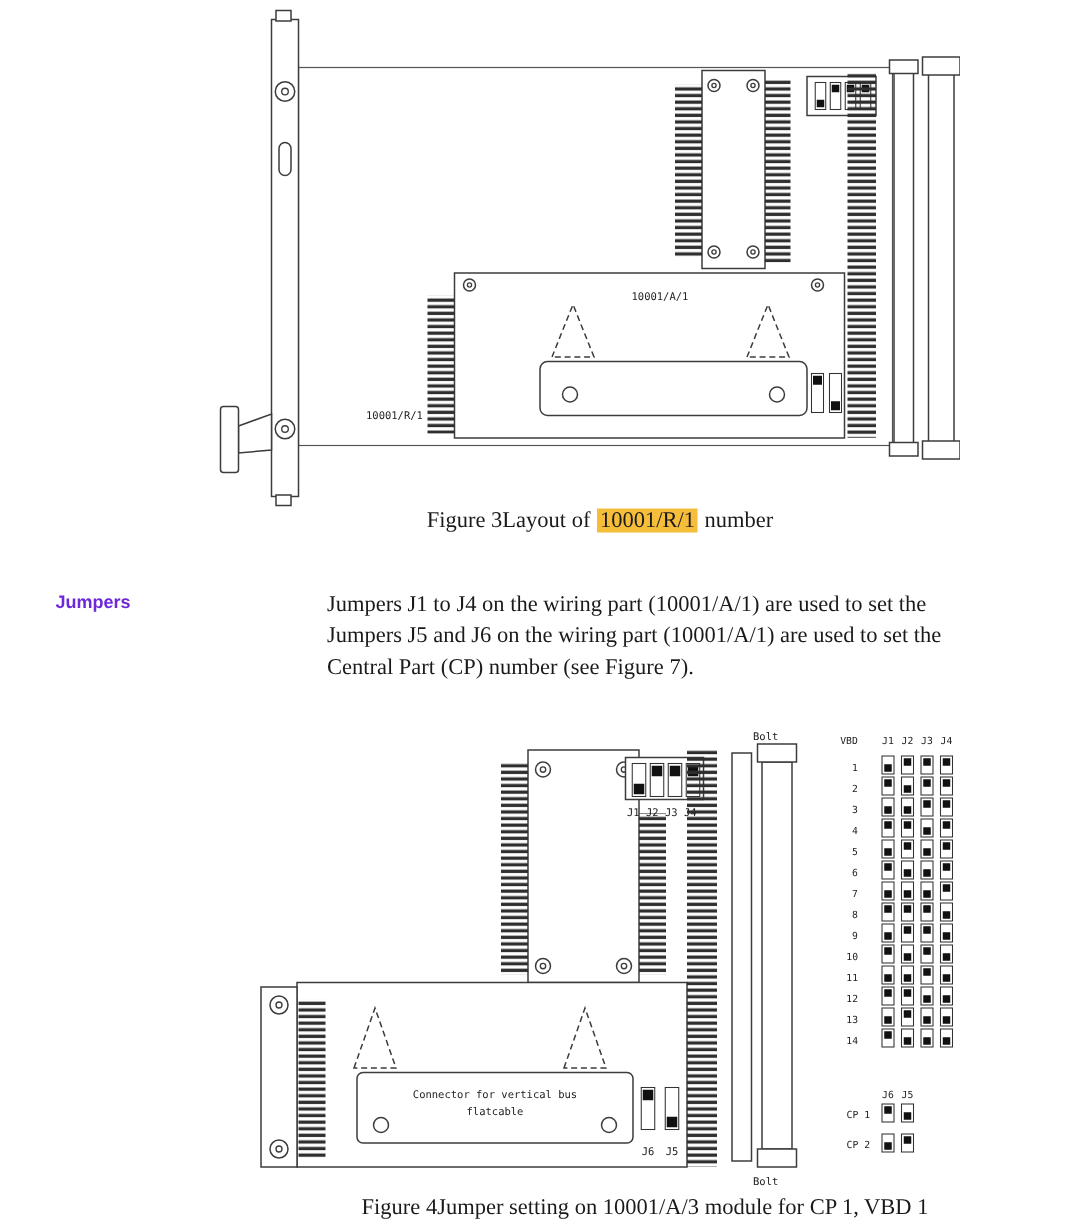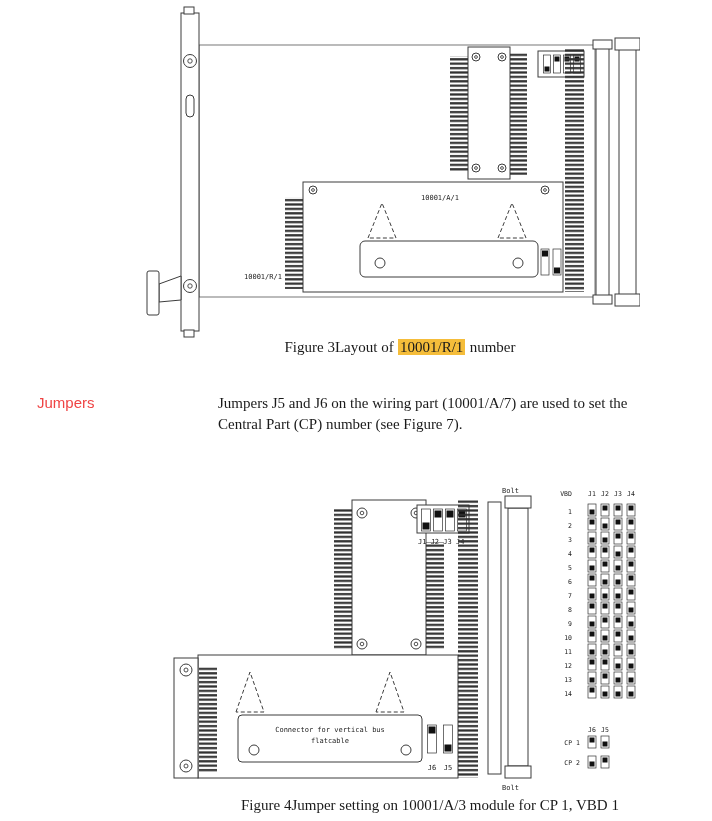--- a/index.html
+++ b/index.html
@@ -6,21 +6,21 @@
   body{margin:0;background:#ffffff}
   .page{position:relative;width:640px;height:821px;background:#fff;overflow:hidden;
         font-family:"Liberation Serif",serif;color:#1a1a1a}
   svg{position:absolute;left:0}
   .caption{position:absolute;text-align:center;font-size:15px;white-space:nowrap}
   .figlabel{}
   .cap-pre{margin-right:.29em}
   .cap-post{margin-left:.29em}
   .hl{padding:0 2px}
   .side-heading{position:absolute;left:37px;top:394px;font-family:"Liberation Sans",sans-serif;
-                font-weight:normal;font-size:15px;color:#ef4444}
+                font-weight:bold;font-size:12px;color:#6d28d9}
   .bodytext{position:absolute;left:218px;top:393px;font-size:15px;line-height:21px}
   .outline{fill:#fff;stroke:#3c3c3c;stroke-width:1}
   .thin{fill:#fff;stroke:#555;stroke-width:.8}
   .nofill{fill:none;stroke:#3c3c3c;stroke-width:.9}
   .dash{fill:none;stroke:#3c3c3c;stroke-width:1;stroke-dasharray:4 2.5}
   .jbox{fill:#fff;stroke:#333;stroke-width:.7}
   .jsq{fill:#111}
   .tlab{font:6.5px "DejaVu Sans Mono",monospace;fill:#222}
   .dlab{font:7px "DejaVu Sans Mono",monospace;fill:#222}
 </style>
@@ -125,21 +125,22 @@
     <text class="dlab" x="421" y="200">10001/A/1</text>
     <text class="dlab" x="244" y="279">10001/R/1</text>
   </svg>
 
   <div class="caption" style="top:339px;left:200px;width:400px">
     <span class="figlabel">Figure 3</span><span class="cap-pre">Layout of</span><span class="hl" style="background-color: rgb(245, 189, 58);">10001/R/1</span><span class="cap-post">number</span>
   </div>
 
   <div class="side-heading">Jumpers</div>
   <div class="bodytext">
-    <div>Jumpers J5 and J6 on the wiring part (10001/A/7) are used to set the</div>
+    <div>Jumpers J1 to J4 on the wiring part (10001/A/1) are used to set the</div>
+    <div>Jumpers J5 and J6 on the wiring part (10001/A/1) are used to set the</div>
     <div>Central Part (CP) number (see Figure 7).</div>
   </div>
 
   <svg id="fig4" width="712" height="316" viewBox="0 0 712 316" style="top:482px">
     <defs>
       <pattern id="comb4" width="10" height="4.4" patternUnits="userSpaceOnUse">
         <rect x="0" y="1" width="10" height="2.2" fill="#2e2e2e"></rect>
       </pattern>
     </defs>
 

